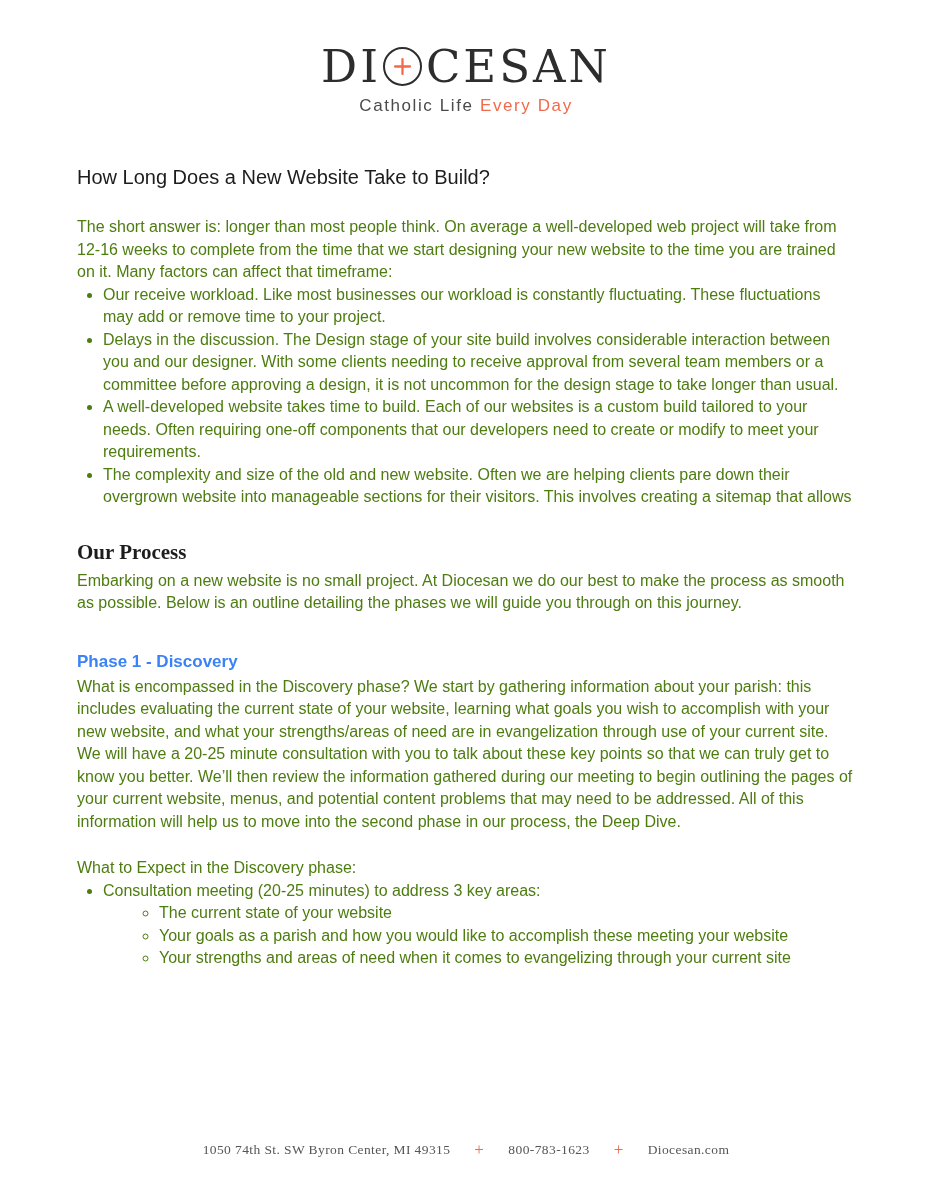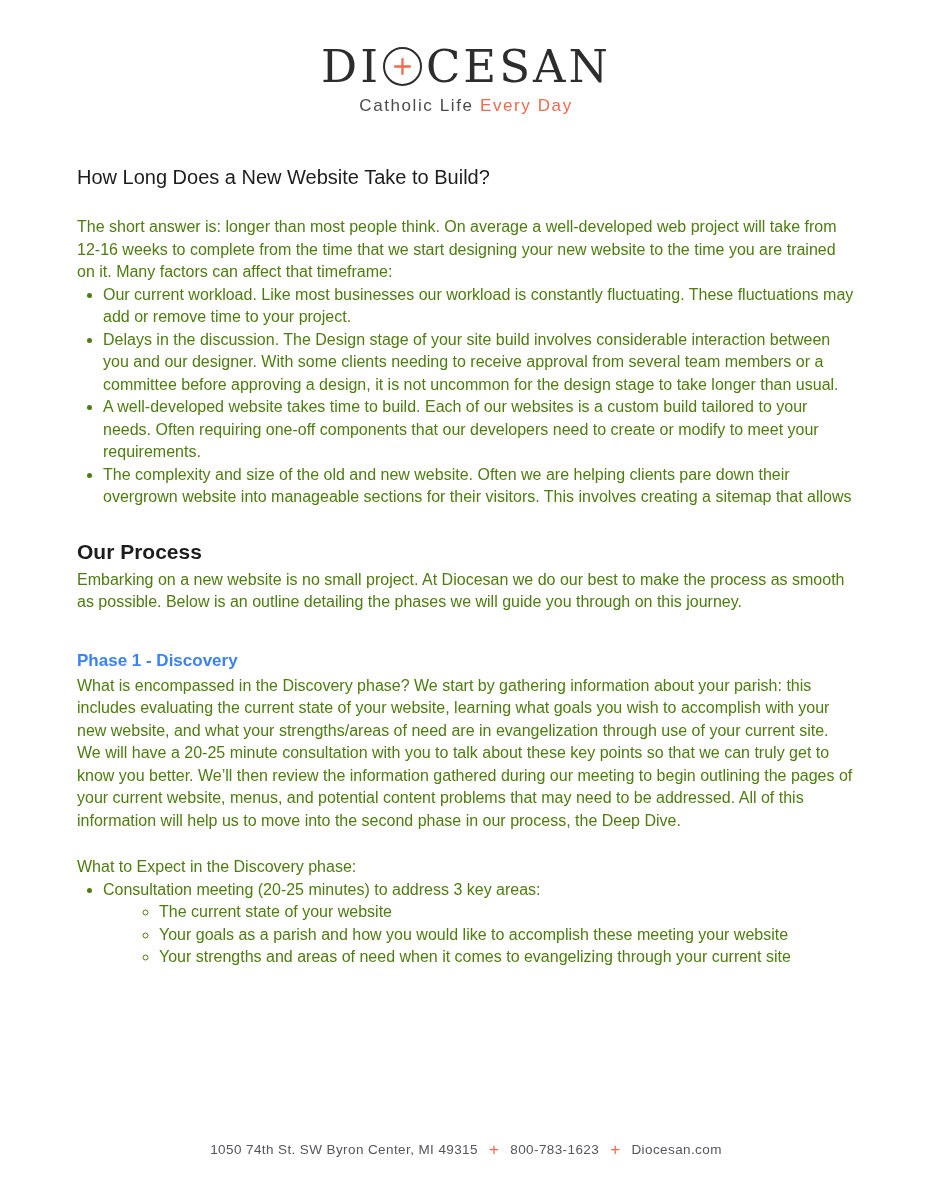--- a/index.html
+++ b/index.html
@@ -75,42 +75,44 @@
   ul.sub-bullets {
     list-style: circle outside;
     padding-left: 82px;
     margin: 0;
   }
   h2 {
     font-size: 21px;
     font-weight: 700;
     color: #1d1d1d;
     margin-top: 31px;
+    font-family: Liberation Serif, serif;
   }
   .process-para { margin-top: 5px; }
   h3 {
     font-size: 17px;
     font-weight: 700;
     color: #3b82f6;
     margin-top: 37px;
     margin-bottom: 4px;
   }
   .expect-intro { margin-top: 24px; }
 
   
   .footer {
     margin-top: auto;
     padding-bottom: 42px;
     display: flex;
     align-items: center;
     justify-content: center;
-    gap: 11px;
+    gap: 24px;
     font-size: 13.5px;
     letter-spacing: 0.4px;
     color: #55565a;
+    font-family: Liberation Serif, serif;
   }
   .plus-sep {
     color: #f2694c;
     font-size: 17px;
     font-weight: 400;
     line-height: 1;
   }
 </style>
 </head>
 <body>
@@ -135,21 +137,21 @@
     </div>
   </div>
 
   <div class="article">
 
     <h1>How Long Does a New Website Take to Build?</h1>
 
     <p>The short answer is: longer than most people think. On average a well-developed web project will take from 12-16 weeks to complete from the time that we start designing your new website to the time you are trained on it. Many factors can affect that timeframe:</p>
 
     <ul class="bullets">
-      <li>Our current workload. Like most businesses our workload is constantly fluctuating. These fluctuations may add or remove time to your project.</li>
+      <li>Our receive workload. Like most businesses our workload is constantly fluctuating. These fluctuations may add or remove time to your project.</li>
       <li>Delays in the discussion. The Design stage of your site build involves considerable interaction between you and our designer. With some clients needing to receive approval from several team members or a committee before approving a design, it is not uncommon for the design stage to take longer than usual.</li>
       <li>A well-developed website takes time to build. Each of our websites is a custom build tailored to your needs. Often requiring one-off components that our developers need to create or modify to meet your requirements.</li>
       <li>The complexity and size of the old and new website. Often we are helping clients pare down their overgrown website into manageable sections for their visitors. This involves creating a sitemap that allows</li>
     </ul>
 
     <h2>Our Process</h2>
 
     <p class="process-para">Embarking on a new website is no small project. At Diocesan we do our best to make the process as smooth as possible. Below is an outline detailing the phases we will guide you through on this journey.</p>
 
     <h3>Phase 1 - Discovery</h3>

